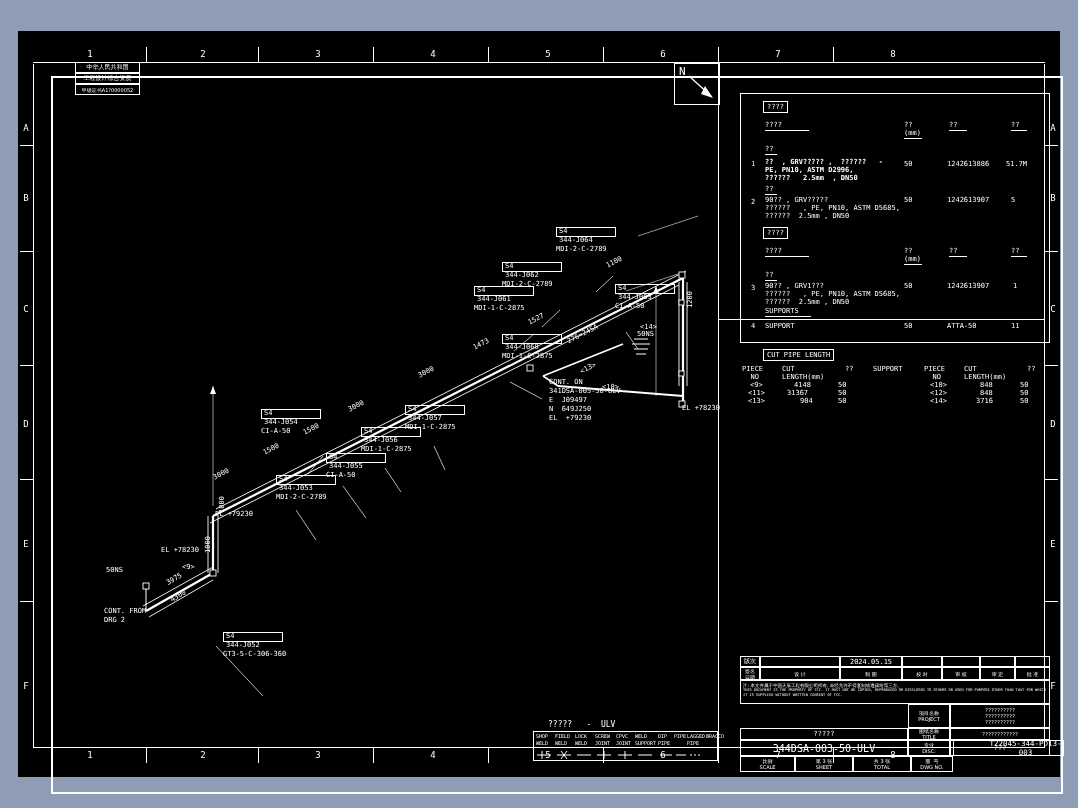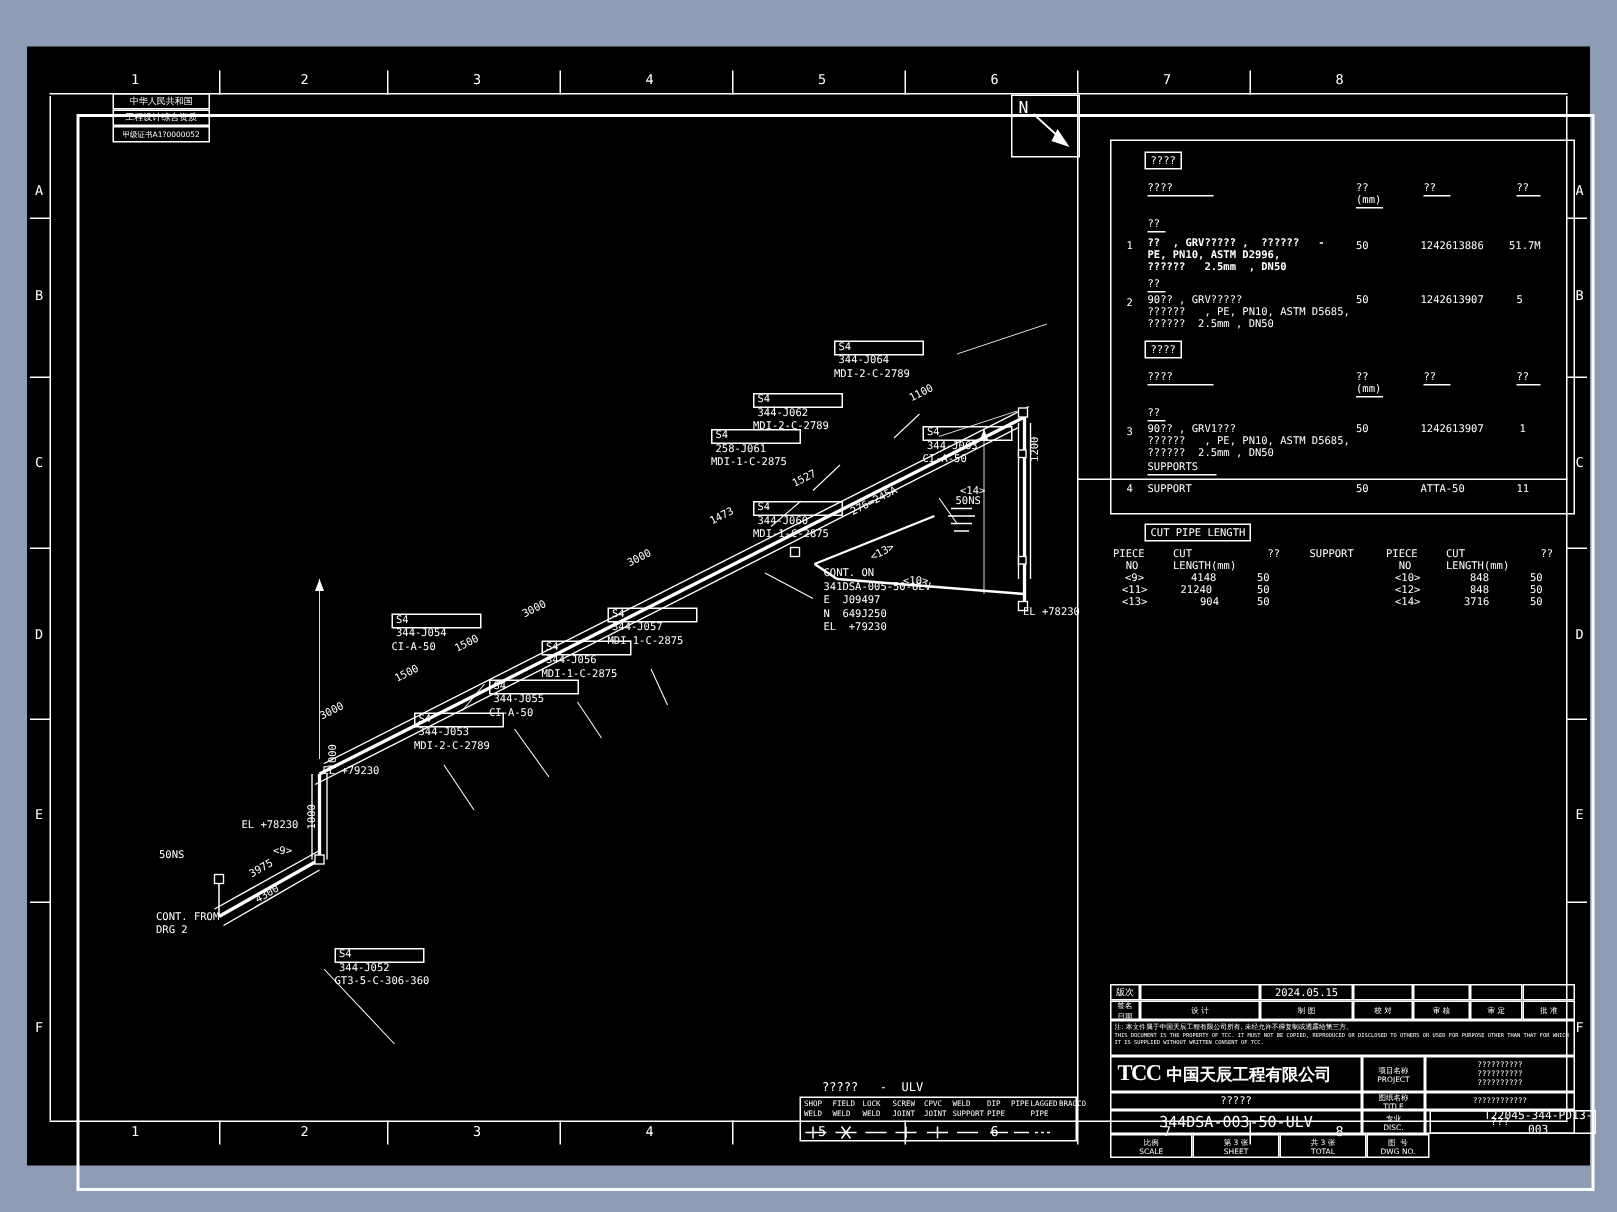--- a/index.html
+++ b/index.html
@@ -208,21 +208,21 @@
     <div>
       <div class="lblbox" style="left:484px;top:231px;width:60px;height:10px;"></div>
       <div class="lbl" style="left:487px;top:232px;">S4</div>
       <div class="lbl" style="left:487px;top:241px;">344-J062</div>
       <div class="lbl" style="left:484px;top:250px;">MDI-2-C-2789</div>
     </div>
 
     <div>
       <div class="lblbox" style="left:456px;top:255px;width:60px;height:10px;"></div>
       <div class="lbl" style="left:459px;top:256px;">S4</div>
-      <div class="lbl" style="left:459px;top:265px;">258-J061</div>
+      <div class="lbl" style="left:459px;top:265px;">344-J061</div>
       <div class="lbl" style="left:456px;top:274px;">MDI-1-C-2875</div>
     </div>
 
     <div>
       <div class="lblbox" style="left:597px;top:253px;width:60px;height:10px;"></div>
       <div class="lbl" style="left:600px;top:254px;">S4</div>
       <div class="lbl" style="left:600px;top:263px;">344-J063</div>
       <div class="lbl" style="left:597px;top:272px;">CI-A-50</div>
     </div>
 
@@ -380,21 +380,21 @@
       <div class="cell" style="left:184px;top:16px;line-height:8px;">PIECE
   NO</div>
       <div class="cell" style="left:224px;top:16px;line-height:8px;">CUT
 LENGTH(mm)</div>
       <div class="cell" style="left:287px;top:16px;">??</div>
 
       <div class="cell" style="left:10px;top:32px;">&lt;9&gt;</div>
       <div class="cell" style="left:54px;top:32px;">4148</div>
       <div class="cell" style="left:98px;top:32px;">50</div>
       <div class="cell" style="left:8px;top:40px;">&lt;11&gt;</div>
-      <div class="cell" style="left:47px;top:40px;">21240</div>
+      <div class="cell" style="left:47px;top:40px;">31367</div>
       <div class="cell" style="left:98px;top:40px;">50</div>
       <div class="cell" style="left:8px;top:48px;">&lt;13&gt;</div>
       <div class="cell" style="left:60px;top:48px;">904</div>
       <div class="cell" style="left:98px;top:48px;">50</div>
 
       <div class="cell" style="left:190px;top:32px;">&lt;10&gt;</div>
       <div class="cell" style="left:240px;top:32px;">848</div>
       <div class="cell" style="left:280px;top:32px;">50</div>
       <div class="cell" style="left:190px;top:40px;">&lt;12&gt;</div>
       <div class="cell" style="left:240px;top:40px;">848</div>
@@ -469,24 +469,20 @@
       <div class="tbcell ctr cn" style="left:240px;top:11px;width:35px;height:13px;font-size:5px;">审
 定</div>
       <div class="tbcell ctr cn" style="left:275px;top:11px;width:35px;height:13px;font-size:5px;">批
 准</div>
 
       <div class="tbcell" style="left:0;top:24px;width:310px;height:24px;padding:2px;line-height:5px;">
         <div class="cn" style="font-size:4.5px;">注: 本文件属于中国天辰工程有限公司所有, 未经允许不得复制或透露给第三方。</div>
         <div style="font-size:3.6px;">THIS DOCUMENT IS THE PROPERTY OF TCC. IT MUST NOT BE COPIED, REPRODUCED OR DISCLOSED TO OTHERS OR USED FOR PURPOSE OTHER THAN THAT FOR WHICH IT IS SUPPLIED WITHOUT WRITTEN CONSENT OF TCC.</div>
       </div>
 
-      <div class="tbcell" style="left:0;top:48px;width:168px;height:24px;display:flex;align-items:center;">
-        <span id="logo" style="margin-left:4px;">TCC</span>
-        <span class="cn" style="font-size:11px;font-weight:bold;margin-left:4px;">中国天辰工程有限公司</span>
-      </div>
       <div class="tbcell ctr cn" style="left:168px;top:48px;width:42px;height:24px;font-size:5px;white-space:pre;">项目名称
 PROJECT</div>
       <div class="tbcell ctr" style="left:210px;top:48px;width:100px;height:24px;font-size:5px;white-space:pre;">??????????
 ??????????
 ??????????</div>
 
       <div class="tbcell ctr" style="left:0;top:72px;width:168px;height:12px;font-size:7px;">?????</div>
       <div class="tbcell ctr cn" style="left:168px;top:72px;width:42px;height:12px;font-size:5px;white-space:pre;">图纸名称
 TITLE</div>
       <div class="tbcell ctr" style="left:210px;top:72px;width:100px;height:12px;font-size:5px;">????????????</div>

